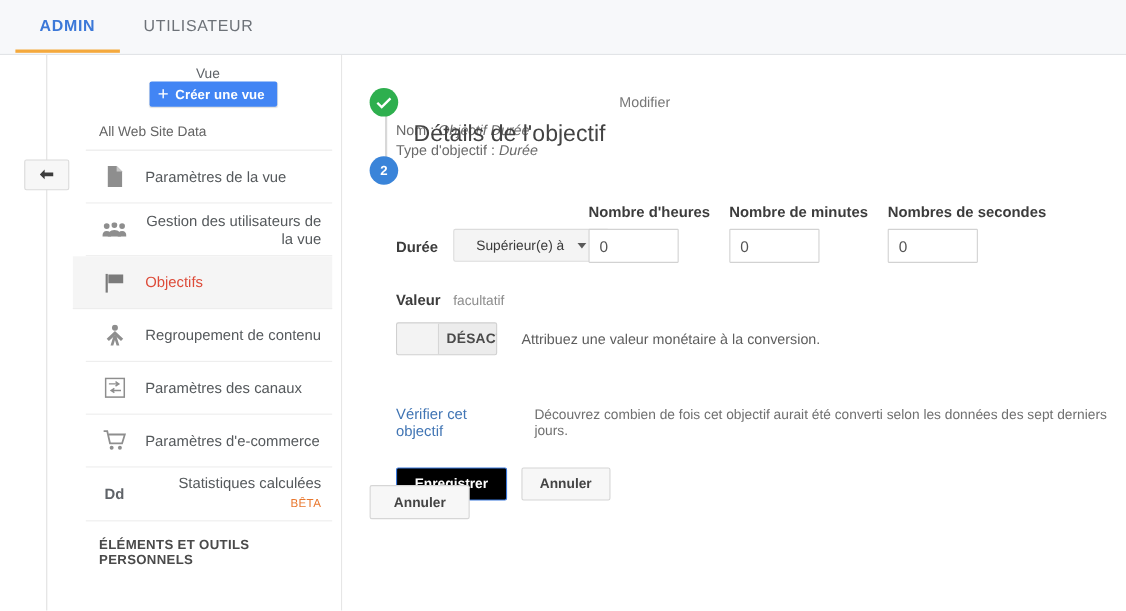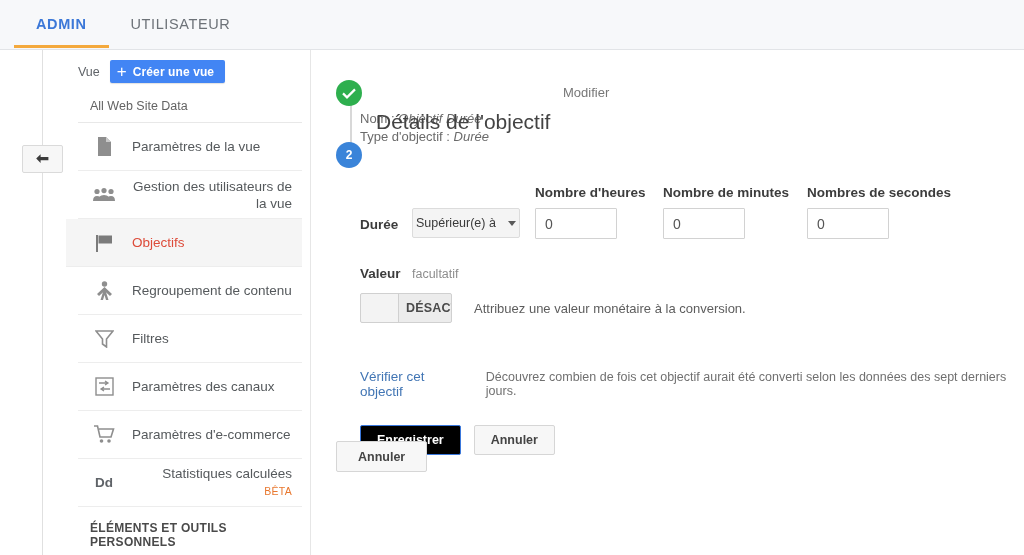--- a/index.html
+++ b/index.html
@@ -60,20 +60,21 @@
   .sidebar {
     position: absolute; left: 66px; top: 0;
     width: 245px; height: 505px;
     background: #ffffff;
     border-right: 1px solid #e6e6e6;
     overflow: hidden;
   }
   .sb-head {
     display: flex; align-items: center;
     padding: 10px 0 6px 12px;
+    flex-direction: column;
   }
   .sb-head-label { font-size: 12.5px; color: #5f6368; margin-right: 10px; }
   .create-btn {
     display: inline-flex; align-items: center;
     background: #4285f4; color: #fff;
     border-radius: 2px;
     height: 23px; padding: 0 11px 0 7px;
     font-size: 12px; font-weight: bold;
     cursor: pointer; letter-spacing: .1px;
     box-shadow: 0 1px 1px rgba(0,0,0,.12);
@@ -151,21 +152,21 @@
 
   .row-fields { position: relative; height: 34px; margin-top: 3px; }
   .lbl-duree {
     position: absolute; left: 0; top: 9px;
     font-size: 13.5px; font-weight: bold; color: #3c3c3c;
   }
   .select {
     position: absolute; left: 52px; top: 0;
     height: 30px; min-width: 95px;
     background: #f4f4f4; border: 1px solid #dcdcdc; border-radius: 2px;
-    display: flex; align-items: center; padding: 0 3px;
+    display: flex; align-items: center; padding: 0 20px;
     font-size: 12.5px; color: #3a3a3a; cursor: pointer;
   }
   .select .caret {
     margin-left: 12px; width: 0; height: 0;
     border-left: 4px solid transparent; border-right: 4px solid transparent;
     border-top: 5px solid #5a5a5a;
   }
   .numfield {
     position: absolute; top: 0;
     width: 82px; height: 31px;
@@ -301,28 +302,20 @@
         <span class="sb-ico">
           <svg width="19" height="20" viewBox="0 0 19 20">
             <circle cx="9.5" cy="3" r="2.7" fill="#8e8e8e"></circle>
             <path d="M9.5 6 L2 13 L4 15 L9.5 10 L15 15 L17 13 Z" fill="#8e8e8e"></path>
             <path d="M8.3 10 L5.5 19 H8 L9.5 14 L11 19 H13.5 L10.7 10 Z" fill="#8e8e8e"></path>
           </svg>
         </span>
         <span class="sb-txt">Regroupement de contenu</span>
       </div>
 
-      <div class="sb-item">
-        <span class="sb-ico">
-          <svg width="19" height="18" viewBox="0 0 19 18">
-            <path d="M1 1 H18 L11.5 9 V17 L7.5 14 V9 Z" fill="none" stroke="#8e8e8e" stroke-width="1.6"></path>
-          </svg>
-        </span>
-        <span class="sb-txt">Filtres</span>
-      </div>
 
       <div class="sb-item">
         <span class="sb-ico">
           <svg width="19" height="19" viewBox="0 0 19 19">
             <rect x="1" y="1" width="17" height="17" fill="none" stroke="#8e8e8e" stroke-width="1.4"></rect>
             <path d="M4 6 H12 M10 4 L13 6 L10 8" fill="none" stroke="#8e8e8e" stroke-width="1.3"></path>
             <path d="M15 12 H7 M9 10 L6 12 L9 14" fill="none" stroke="#8e8e8e" stroke-width="1.3"></path>
           </svg>
         </span>
         <span class="sb-txt">Paramètres des canaux</span>

